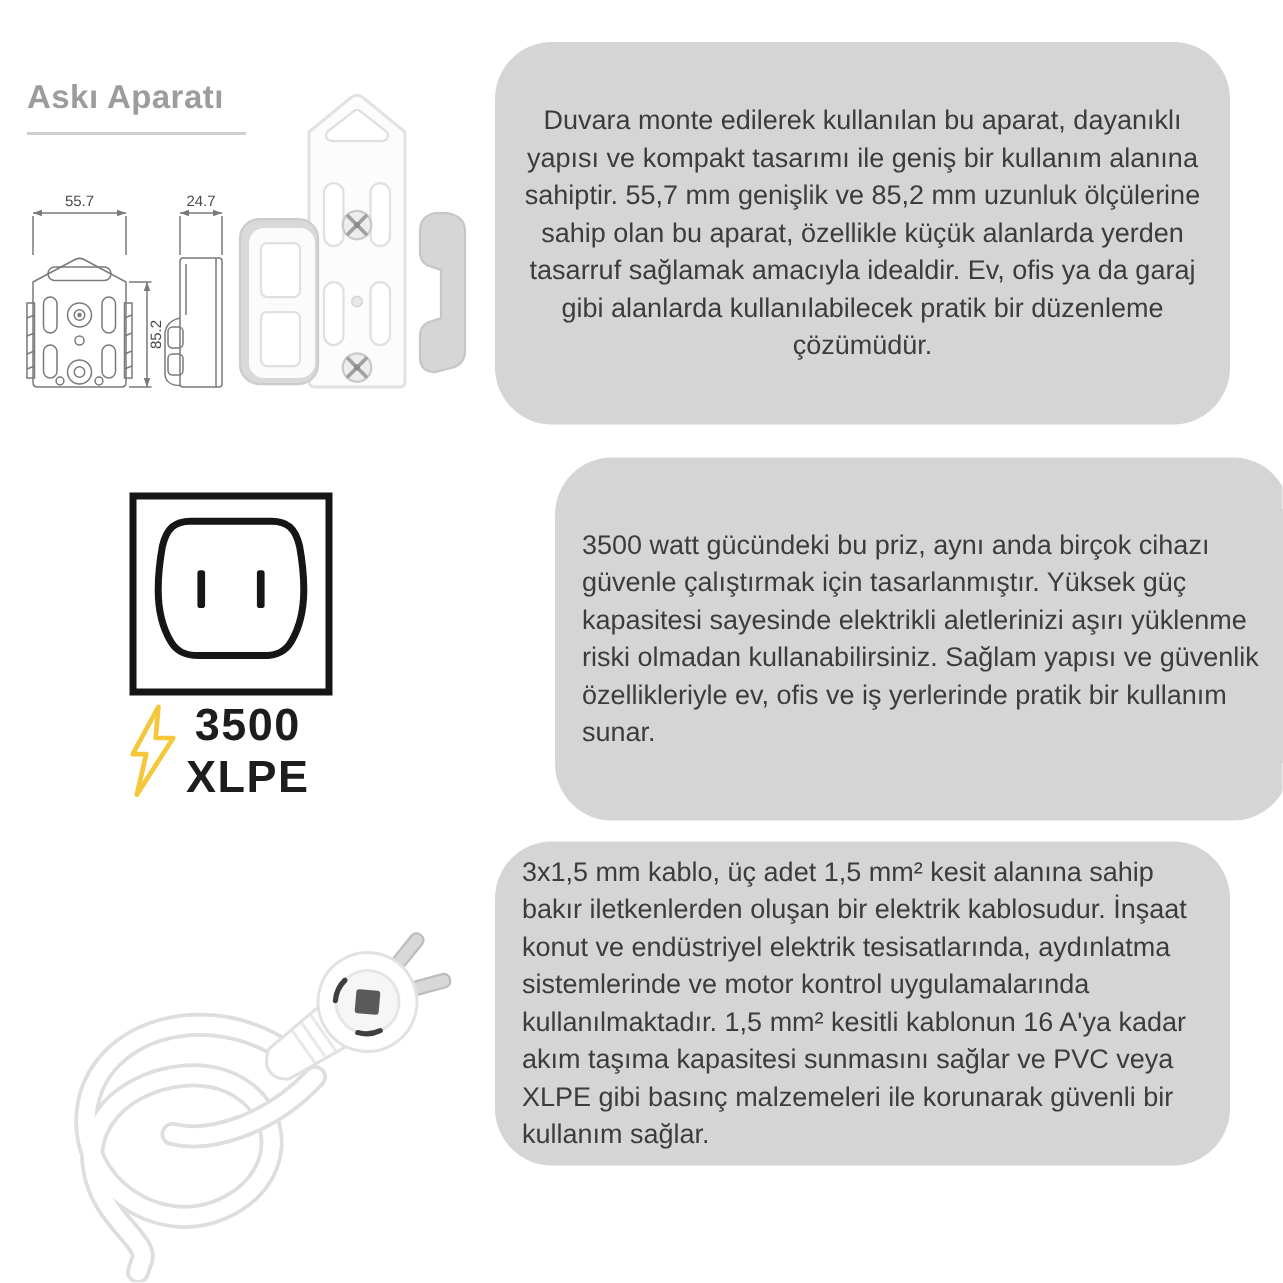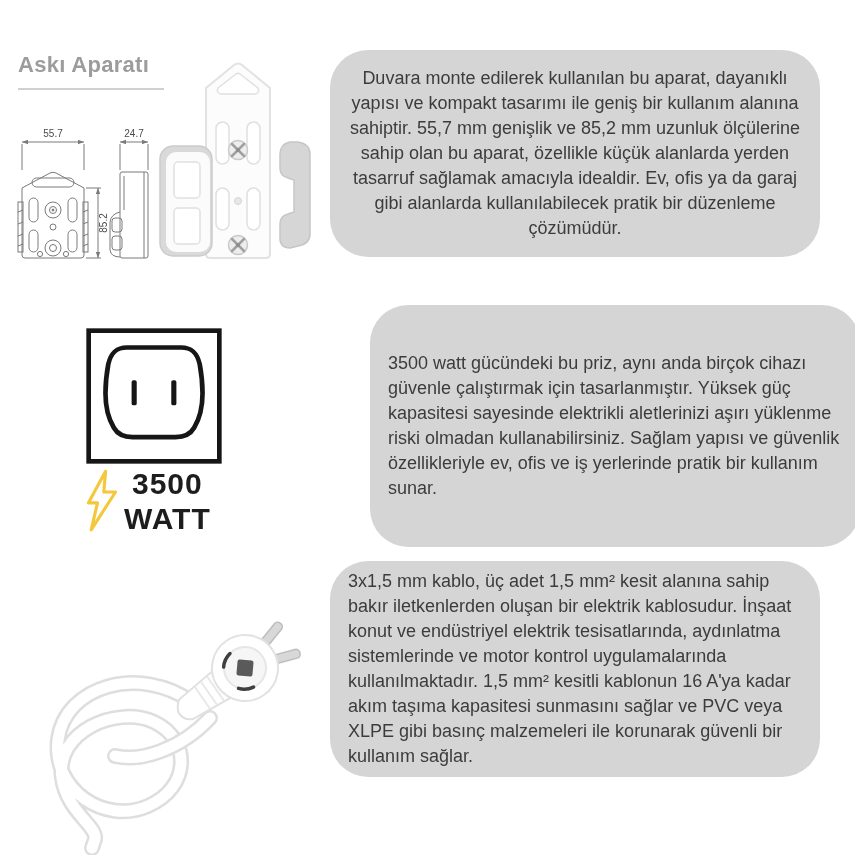--- a/index.html
+++ b/index.html
@@ -8,21 +8,21 @@
   .page { position:absolute; inset:0; width:855px; height:855px; }
 
   .bubble{
     position:absolute; left:330px; width:490px;
     background:#d5d5d5; border-radius:38px;
     color:#3c3c3c; font-size:18px; line-height:25px;
     display:flex; align-items:center;
     padding:8px 18px;
   }
   .bubble p{ width:100%; }
-  .bubble--1{ top:50px;  height:207px; }
+  .bubble--1{ top:28px;  height:255px; }
   .bubble--1 p{ text-align:center; }
   .bubble--2{ top:305px; height:242px;margin-left:40px; }
   .bubble--3{ top:561px; height:216px; }
 
   .section-title{
     position:absolute; left:18px; top:52px;
     font-size:22px; font-weight:bold; color:#9c9c9c; letter-spacing:.3px;
   }
   .title-underline{
     position:absolute; left:18px; top:88px; width:146px; height:2px; background:#d0d0d0;
@@ -151,21 +151,21 @@
     <rect x="51" y="58" width="5.5" height="27" rx="2" fill="#161616"></rect>
     <rect x="93.5" y="58" width="5.5" height="27" rx="2" fill="#161616"></rect>
   </svg>
 
   <div class="power-row">
     <svg width="36" height="68" viewBox="0 0 40 72">
       <path d="M24,3 L5,38 L15,38 L8,68 L35,26 L22,26 Z" fill="#ffffff" stroke="#f5c83c" stroke-width="3.5" stroke-linejoin="round"></path>
     </svg>
     <div class="power-text">
       <span>3500</span>
-      <span>WATT</span>
+      <span>XLPE</span>
     </div>
   </div>
 
   <div class="bubble bubble--2">
     <p>3500 watt gücündeki bu priz, aynı anda birçok cihazı güvenle çalıştırmak için tasarlanmıştır. Yüksek güç kapasitesi sayesinde elektrikli aletlerinizi aşırı yüklenme riski olmadan kullanabilirsiniz. Sağlam yapısı ve güvenlik özellikleriyle ev, ofis ve iş yerlerinde pratik bir kullanım sunar.</p>
   </div>
 
   <svg class="cable-image" width="300" height="265" viewBox="0 0 300 265">
 
     <g fill="none" stroke-linecap="round">

